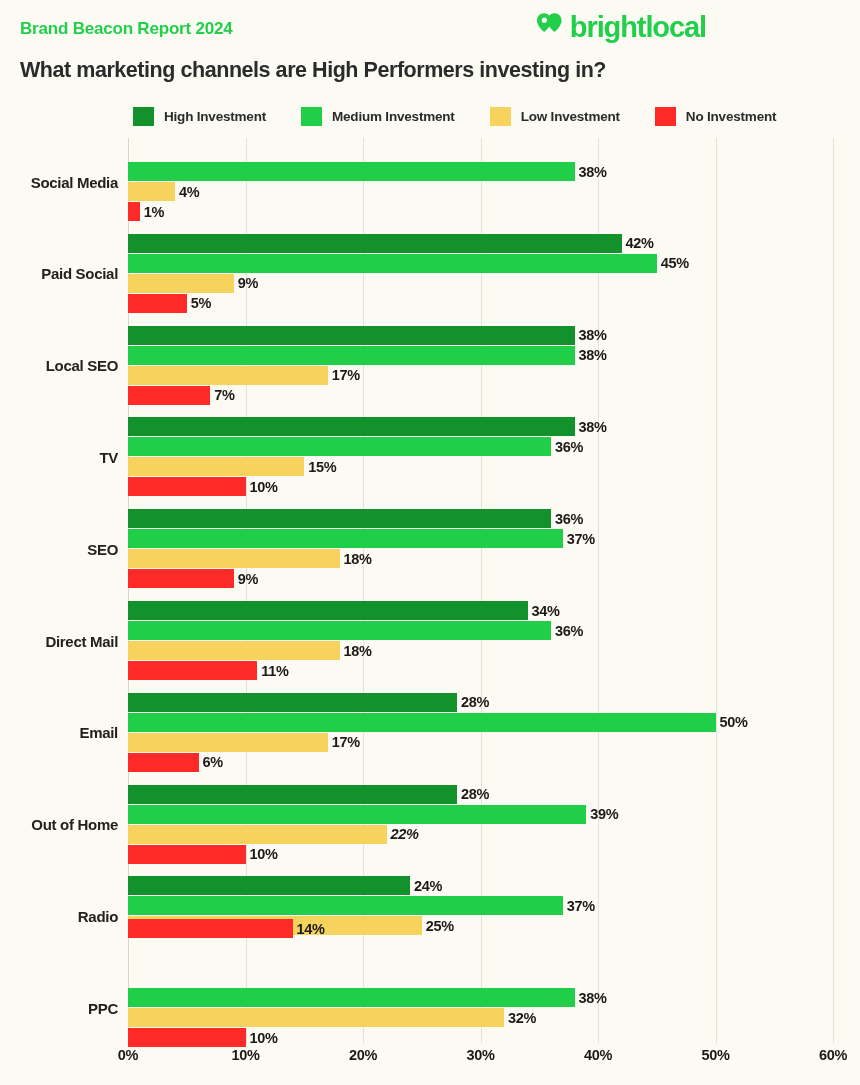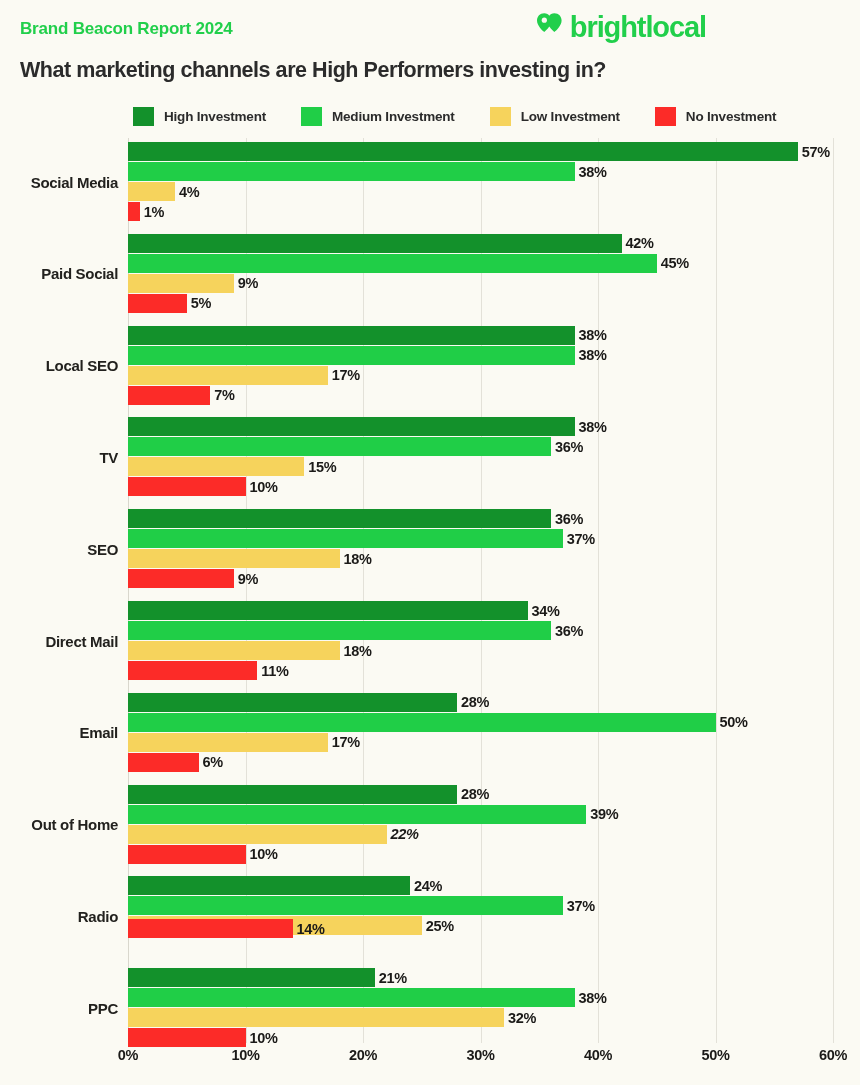--- a/index.html
+++ b/index.html
@@ -204,24 +204,20 @@
       <div class="gridline axis-zero" style="left: 128px;"></div>
       <div class="gridline" style="left: 245.5px;"></div>
       <div class="gridline" style="left: 363px;"></div>
       <div class="gridline" style="left: 480.5px;"></div>
       <div class="gridline" style="left: 598px;"></div>
       <div class="gridline" style="left: 715.5px;"></div>
       <div class="gridline" style="left: 833px;"></div>
     </div>
 <div class="group" style="top: 4px; height: 79px;">
       <div class="group-label">Social Media</div>
-      <div class="bar-row" style="top: 0px; width: 669.75px;">
-        <div class="bar" style="width: 669.75px; background: rgb(19, 145, 43);"></div>
-        <span class="bar-value" style="left: 673.75px;">57%</span>
-      </div>
       <div class="bar-row" style="top: 20px; width: 446.5px;">
         <div class="bar" style="width: 446.5px; background: rgb(32, 206, 71);"></div>
         <span class="bar-value" style="left: 450.5px;">38%</span>
       </div>
       <div class="bar-row" style="top: 40px; width: 47px;">
         <div class="bar" style="width: 47px; background: rgb(246, 211, 92);"></div>
         <span class="bar-value" style="left: 51px;">4%</span>
       </div>
       <div class="bar-row" style="top: 60px; width: 11.75px;">
         <div class="bar" style="width: 11.75px; background: rgb(252, 43, 40);"></div>
@@ -375,24 +371,20 @@
         <div class="bar" style="width: 293.75px; background: rgb(246, 211, 92);"></div>
         <span class="bar-value" style="left: 297.75px;">25%</span>
       </div>
       <div class="bar-row" style="top: 43px; width: 164.5px;">
         <div class="bar" style="width: 164.5px; background: rgb(252, 43, 40);"></div>
         <span class="bar-value" style="left: 168.5px;">14%</span>
       </div>
     </div>
     <div class="group" style="top: 830.2px; height: 79px;">
       <div class="group-label">PPC</div>
-      <div class="bar-row" style="top: 0px; width: 246.75px;">
-        <div class="bar" style="width: 246.75px; background: rgb(19, 145, 43);"></div>
-        <span class="bar-value" style="left: 250.75px;">21%</span>
-      </div>
       <div class="bar-row" style="top: 20px; width: 446.5px;">
         <div class="bar" style="width: 446.5px; background: rgb(32, 206, 71);"></div>
         <span class="bar-value" style="left: 450.5px;">38%</span>
       </div>
       <div class="bar-row" style="top: 40px; width: 376px; border-radius: 6px;">
         <div class="bar" style="width: 376px; background: rgb(246, 211, 92);"></div>
         <span class="bar-value" style="left: 380px;">32%</span>
       </div>
       <div class="bar-row" style="top: 60px; width: 117.5px;">
         <div class="bar" style="width: 117.5px; background: rgb(252, 43, 40);"></div>

